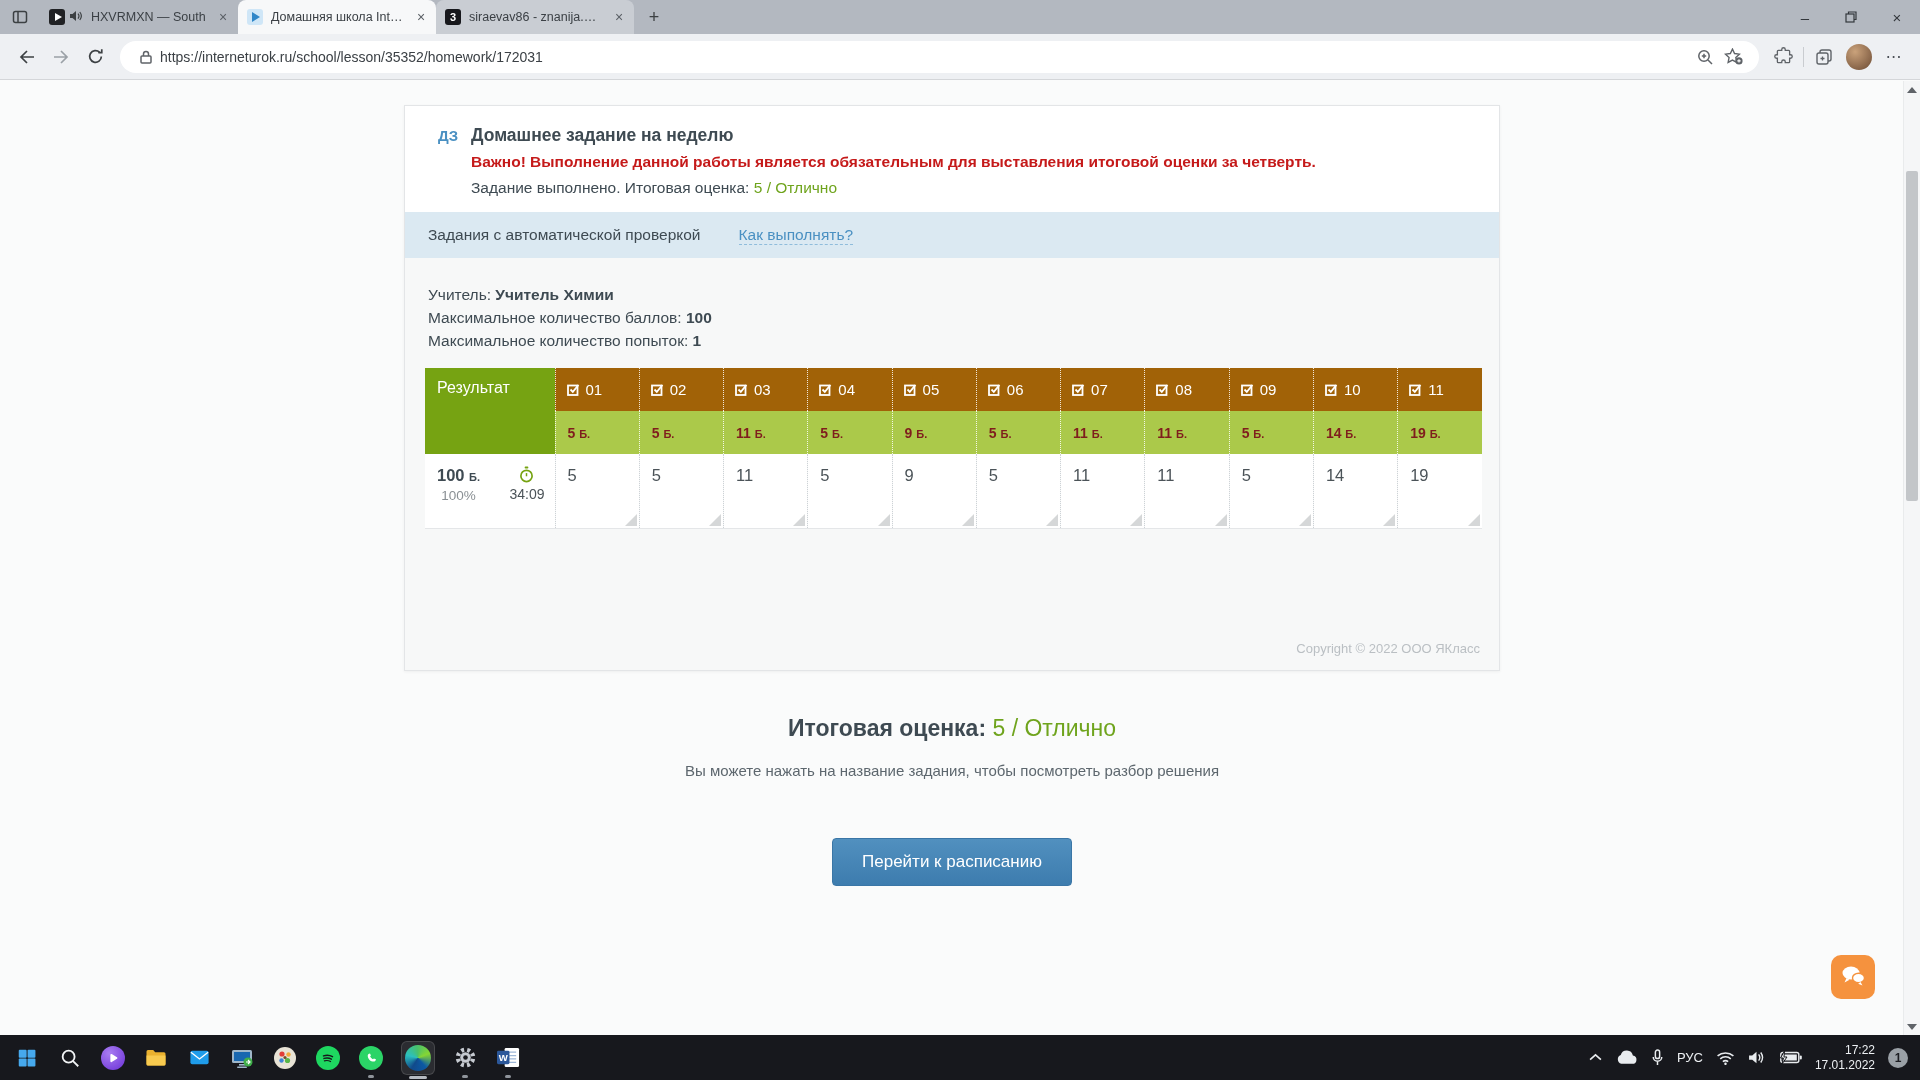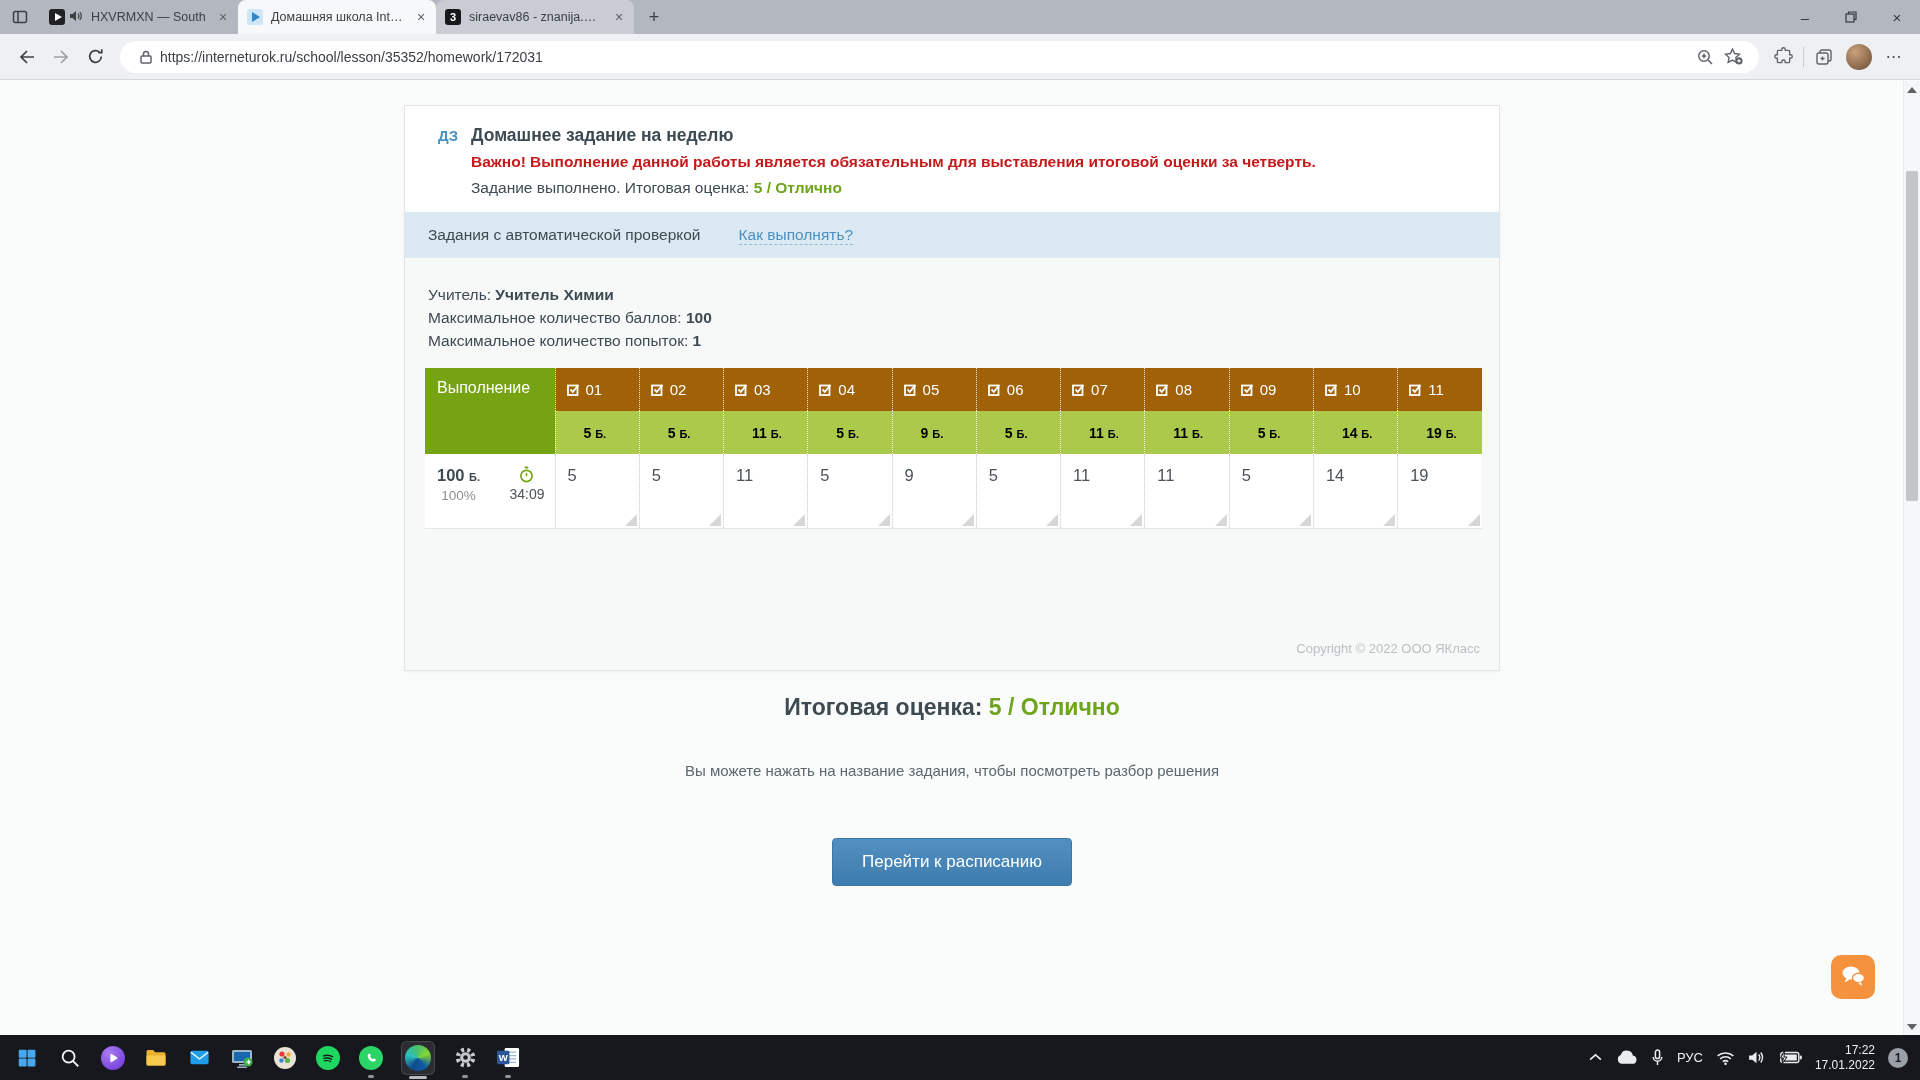--- a/index.html
+++ b/index.html
@@ -38,44 +38,44 @@
 
   
   #page { position:absolute; top:81px; left:0; right:0; bottom:45px; background:#fafbfb; }
   .card { position:absolute; left:404px; top:24px; width:1096px; height:566px; background:#fff; border:1px solid #e3e5e7; box-shadow:0 1px 3px rgba(0,0,0,.05); display:flex; flex-direction:column; }
   .card-head { padding:19px 24px 15px 33px; }
   .head-row { display:flex; }
   .dz-badge { width:33px; color:#4a90c2; font-weight:bold; font-size:15px; padding-top:2px; }
   .hw-title { font-size:17.5px; font-weight:bold; color:#3e4a52; }
   .hw-warning { margin:7px 0 0 33px; color:#c51a1a; font-weight:bold; font-size:15.5px; }
   .hw-status { margin:8px 0 0 33px; font-size:15.5px; color:#3e4a52; }
-  .grade-green { color:#6fa41d; font-weight:bold; }
+  .grade-green { color:#6fa41d; font-weight:normal; }
   .autobar { height:46px; background:#dbe9f2; display:flex; align-items:center; padding-left:23px; font-size:15.5px; color:#3e4a52; flex:none; }
   .howto { margin-left:38px; color:#4a90c2; border-bottom:1px dashed #8fbcdb; cursor:pointer; }
   .card-body { background:#f7f8f8; flex:1; display:flex; flex-direction:column; }
   .info-block { padding:25px 0 0 23px; font-size:15.5px; color:#3e4a52; line-height:23px; }
 
   table.results { width:1057px; margin:16px auto 0 20px; border-collapse:collapse; table-layout:fixed; }
   .results th, .results td { font-weight:normal; }
   .row-tasks th { background:#a16207; color:#fff; height:43px; font-size:15px; text-align:left; padding-left:11px; border-left:1px dotted rgba(255,255,255,.85); }
   th.th-result { background:#76a312; color:#fff; vertical-align:top; padding:11px 0 0 12px; font-size:16px; text-align:left; border-left:none; }
-  .row-points td { background:#abc94a; color:#000000; height:43px; font-size:14px; font-weight:bold; text-align:left; padding-left:28px; border-left:1px dotted rgba(255,255,255,.85);margin-left:21px; }
+  .row-points td { background:#abc94a; color:#7f1d1d; height:43px; font-size:14px; font-weight:bold; text-align:left; padding-left:12px; border-left:1px dotted rgba(255,255,255,.85);margin-left:21px; }
   .unit-small { font-size:11px; font-weight:bold; }
   .row-scores td { background:#fff; height:74px; vertical-align:top; font-size:16.5px; color:#4b5358; padding:12px 0 0 12px; border-left:1px dotted #cdd2d6; border-bottom:1px solid #e4e6e8; position:relative; }
   .row-scores td:first-child { border-left:none; }
   .fold { position:absolute; right:2px; bottom:2px; width:0; height:0; border-bottom:12px solid #d5d7d8; border-left:12px solid transparent; }
   .td-resultdata { padding:12px 6px 0 12px !important; }
   .res-flex { display:flex; justify-content:space-between; align-items:flex-start;text-align:center; }
   .res-pts { font-size:16px; color:#3e4a52; }
   .res-pts b { font-size:16.5px; }
   .res-pct { display:block; font-size:13.5px; color:#8a9094; margin-top:3px; }
   .res-right { display:flex; flex-direction:column; align-items:center; font-size:14px; color:#4b5358; padding-right:4px; }
   .copyright { margin-top:auto; align-self:flex-end; padding:0 19px 14px 0; font-size:13px; color:#babfc3;margin-left:16px; }
 
-  .final-line { position:absolute; left:404px; top:613px; width:1096px; text-align:center; font-size:23px; font-weight:bold; color:#3e4a52; }
+  .final-line { position:absolute; left:404px; top:634px; width:1096px; text-align:center; font-size:23px; font-weight:bold; color:#3e4a52; }
   .final-hint { position:absolute; left:404px; top:681px; width:1096px; text-align:center; font-size:15px; color:#5d676e; }
   .btn-row { position:absolute; left:404px; top:757px; width:1096px; display:flex; justify-content:center; }
   .sched-btn { font-family:inherit; font-size:17px; color:#fff; background:linear-gradient(#5190bf,#3d7cae); border:1px solid #3a76a6; border-radius:4px; padding:13px 29px; cursor:pointer; }
 
   .chat-fab { position:absolute; left:1831px; top:874px; width:44px; height:44px; border-radius:10px; background:#f5923e; display:flex; align-items:center; justify-content:center; cursor:pointer; }
 
   .scrollbar { position:absolute; right:0; top:0; bottom:0; width:17px; background:#f5f6f7; border-left:1px solid #e9ebec; }
   .sb-arrow { position:absolute; left:0; width:16px; height:17px; display:flex; align-items:center; justify-content:center; }
   .tri-up { width:0; height:0; border-bottom:6px solid #5f6368; border-left:5px solid transparent; border-right:5px solid transparent; }
   .tri-down { width:0; height:0; border-top:6px solid #5f6368; border-left:5px solid transparent; border-right:5px solid transparent; }
@@ -242,21 +242,21 @@
               <col>
               <col>
               <col>
               <col>
               <col>
               <col>
               <col>
             </colgroup>
           <tbody>
             <tr class="row-tasks" id="row-tasks">
-              <th class="th-result" rowspan="2">Выполнение</th>
+              <th class="th-result" rowspan="2">Результат</th>
             <th><svg width="13" height="13" viewBox="0 0 13 13" style="vertical-align:-1px;margin-right:6px">
                     <rect x="1" y="2.5" width="9.5" height="9.5" fill="none" stroke="#fff" stroke-width="1.8"></rect>
                     <path d="M3.5 6.5l2.3 2.3L11.5 2" fill="none" stroke="#fff" stroke-width="1.8"></path>
                   </svg>01</th>
                 <th><svg width="13" height="13" viewBox="0 0 13 13" style="vertical-align:-1px;margin-right:6px">
                     <rect x="1" y="2.5" width="9.5" height="9.5" fill="none" stroke="#fff" stroke-width="1.8"></rect>
                     <path d="M3.5 6.5l2.3 2.3L11.5 2" fill="none" stroke="#fff" stroke-width="1.8"></path>
                   </svg>02</th>
                 <th><svg width="13" height="13" viewBox="0 0 13 13" style="vertical-align:-1px;margin-right:6px">
                     <rect x="1" y="2.5" width="9.5" height="9.5" fill="none" stroke="#fff" stroke-width="1.8"></rect>

